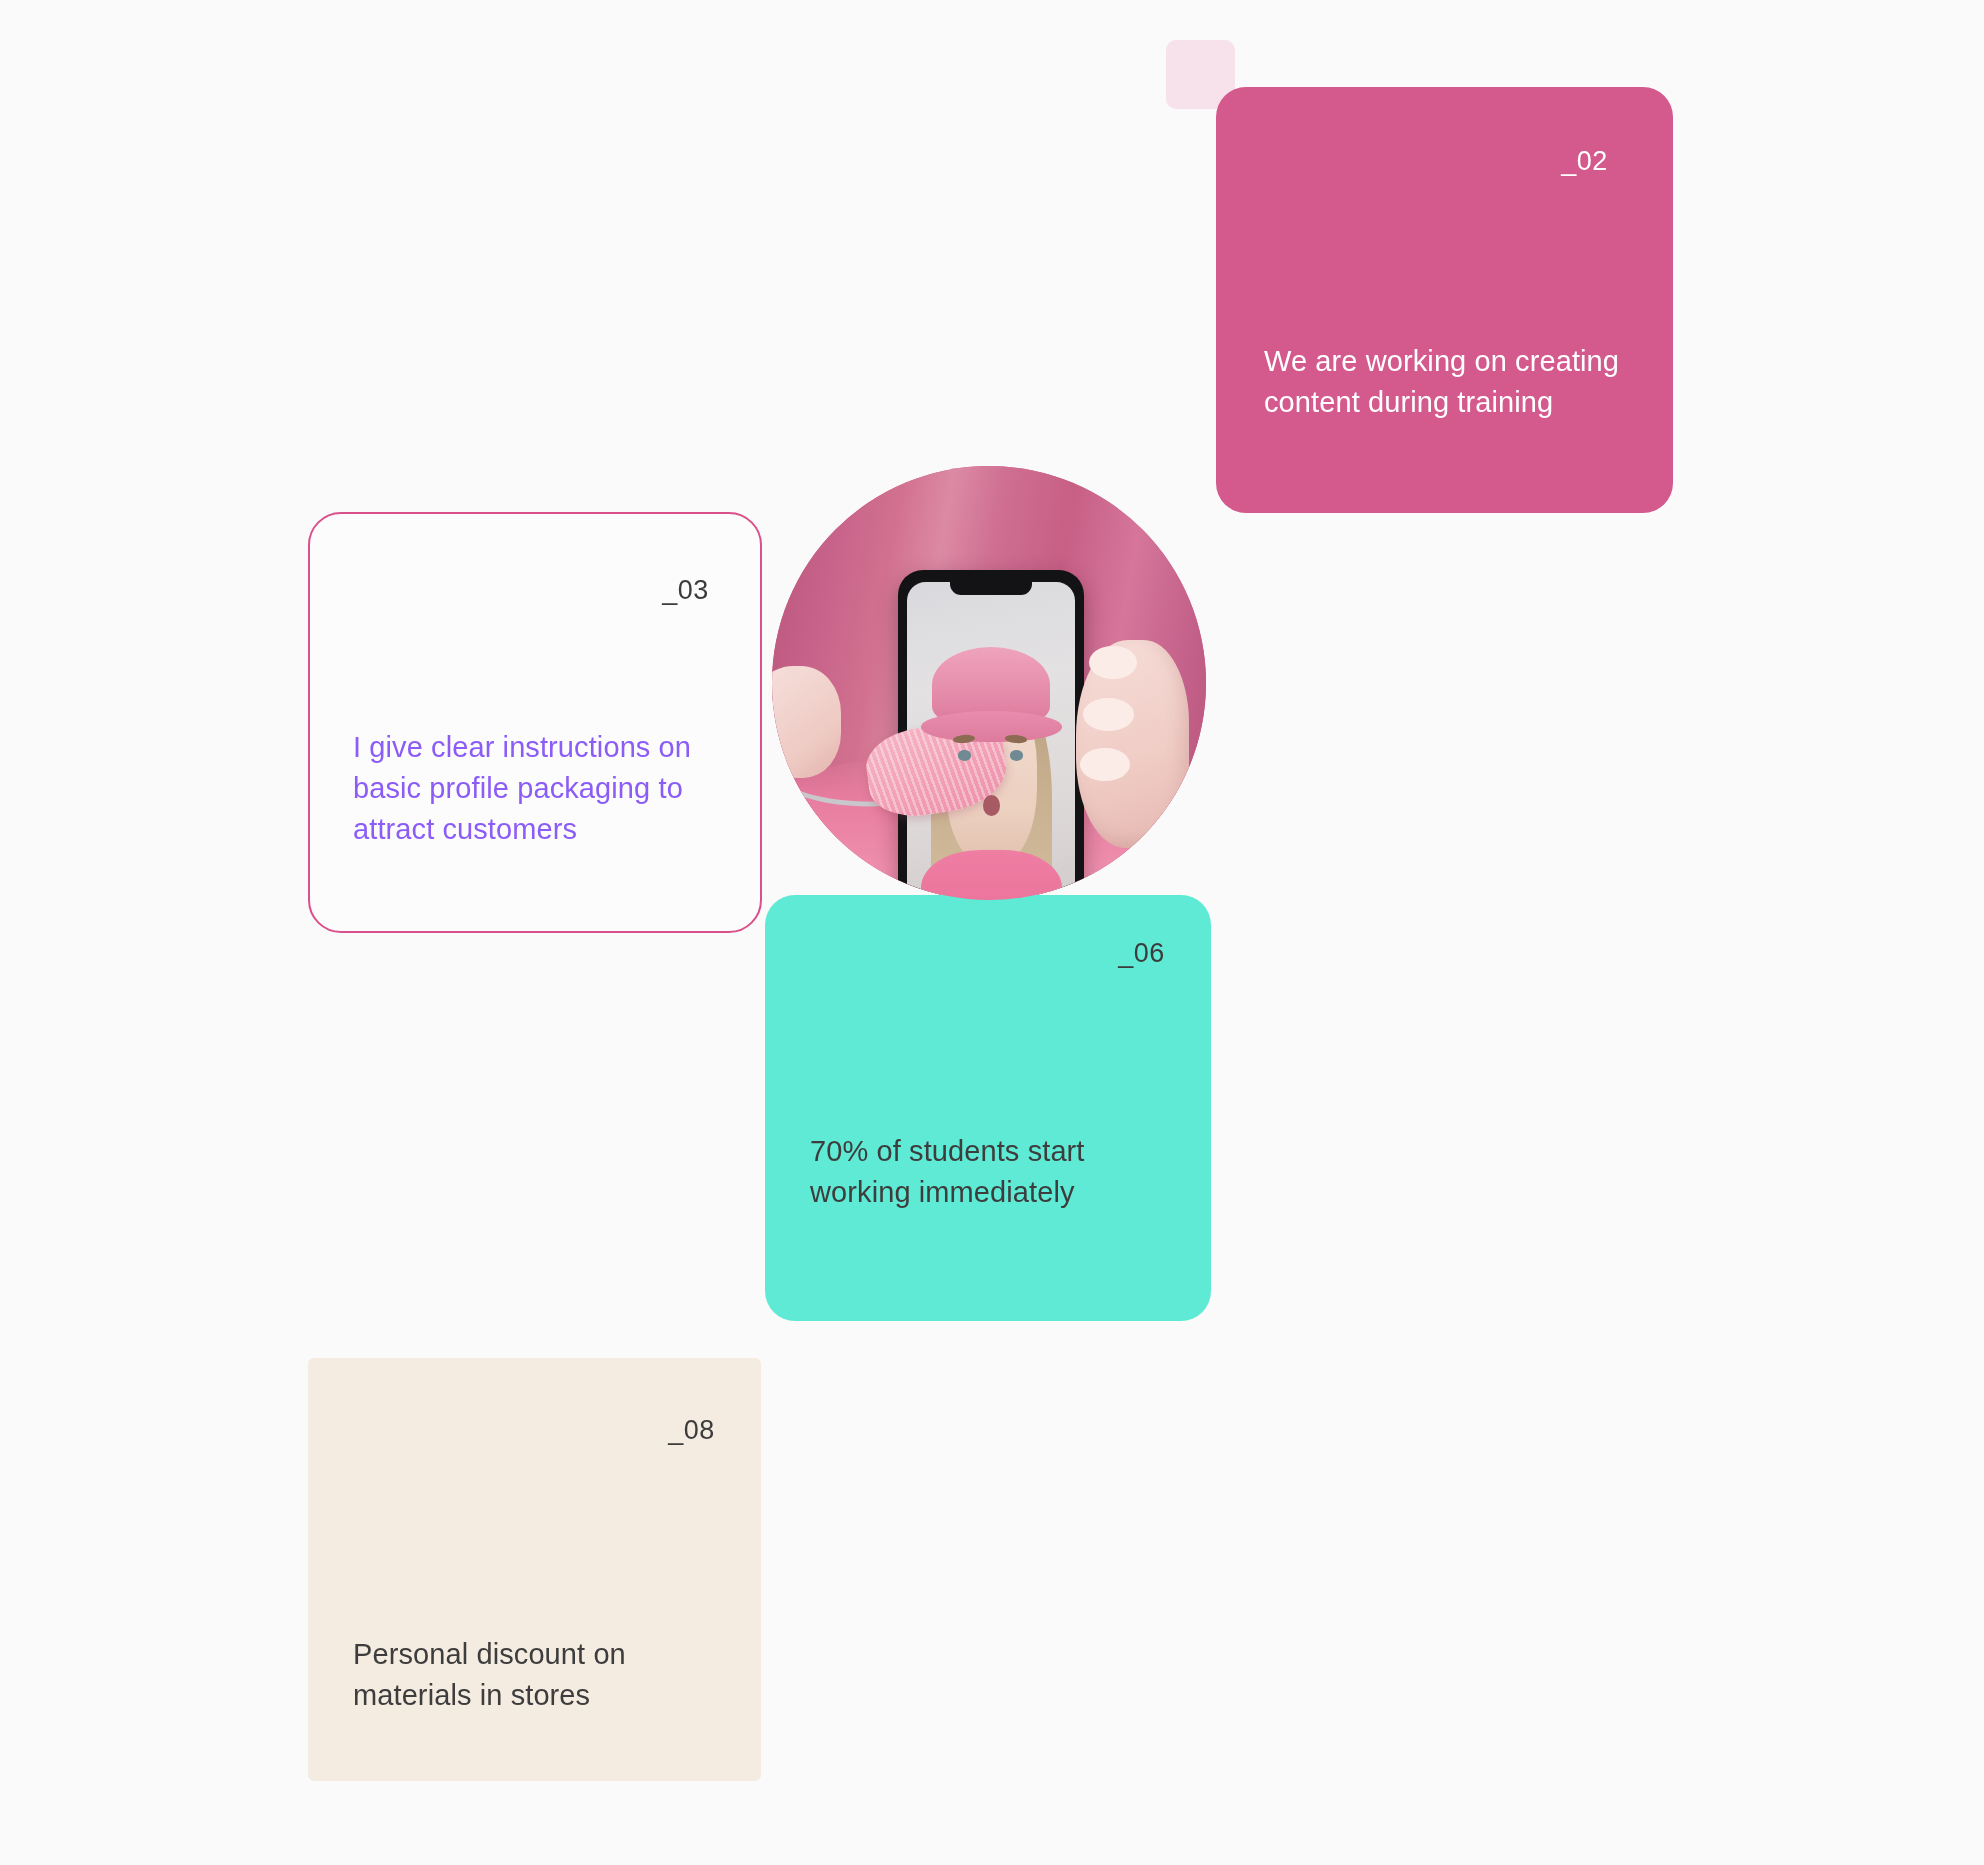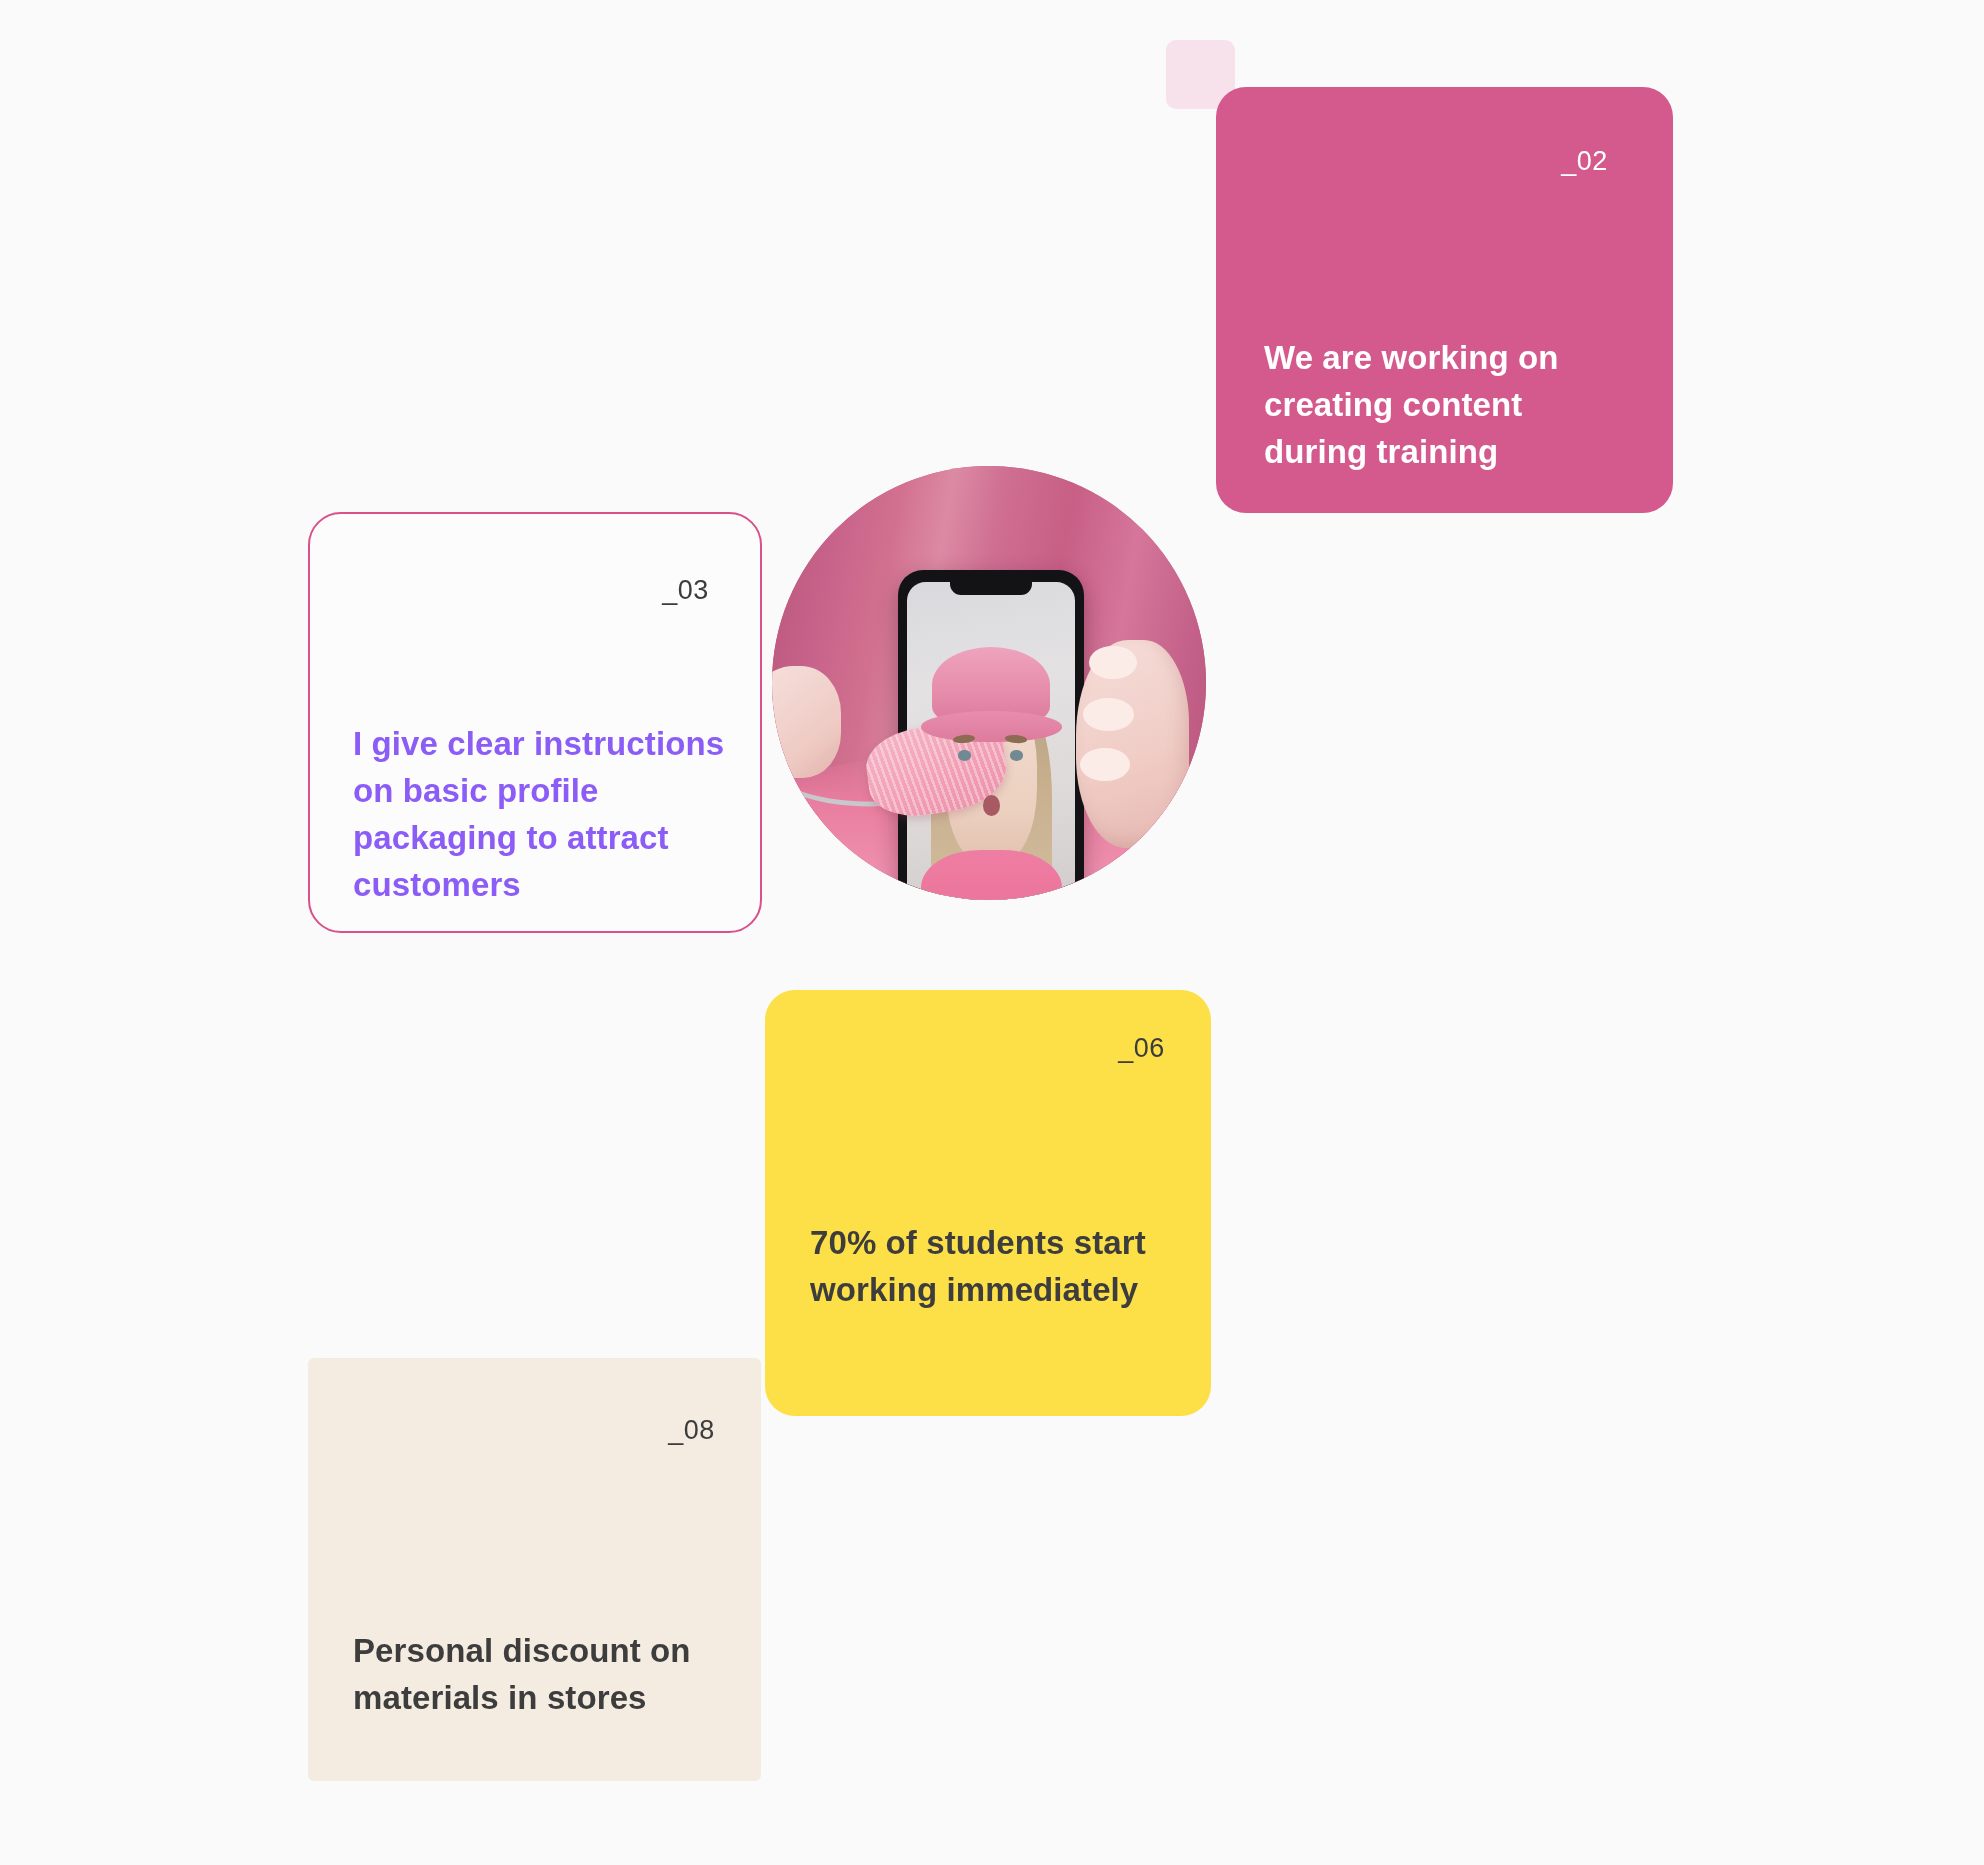--- a/index.html
+++ b/index.html
@@ -34,24 +34,25 @@
     right: 0;
     font-size: 27px;
     font-weight: 400;
     letter-spacing: 0.6px;
     line-height: 1;
     white-space: nowrap;
   }
   .card .body {
     position: absolute;
     left: 0;
-    font-size: 33px;
+    font-size: 29px;
     line-height: 1.42;
-    font-weight: 700;
+    font-weight: 400;
     letter-spacing: 0.1px;
+    margin-top: 6px;
   }
 
   
   #accent-square {
     position: absolute;
     left: 1166px;
     top: 40px;
     width: 69px;
     height: 69px;
     border-radius: 10px;
@@ -294,24 +295,24 @@
     width: 84%;
     height: 26%;
     background: linear-gradient(180deg, #ef7ea3 0%, #e96e97 100%);
     border-radius: 42% 42% 0 0;
     z-index: 5;
   }
 
   
   #card-06 {
     left: 765px;
-    top: 990px;
+    top: 895px;
     width: 446px;
     height: 426px;
-    background: #fde047;
+    background: #5eead4;
   }
   #card-06 .num {
     color: #3C3C3C;
     top: 45px;
     right: 46px;
   }
   #card-06 .body {
     color: #3D3D3D;
     left: 45px;
     top: 230px;

